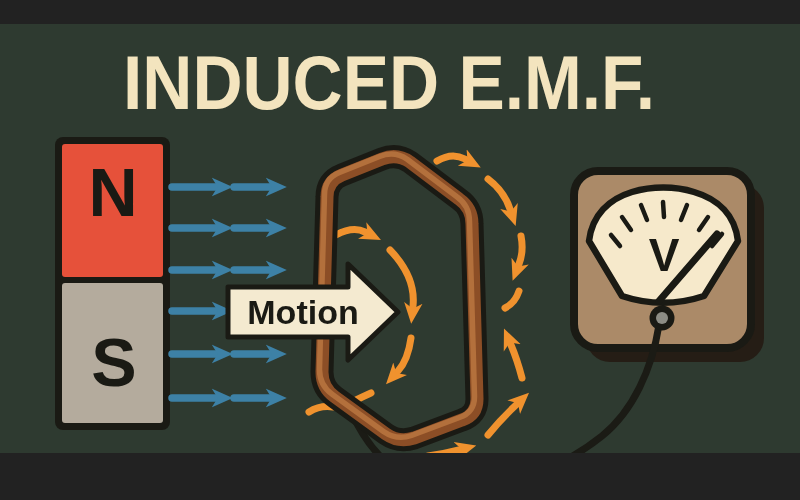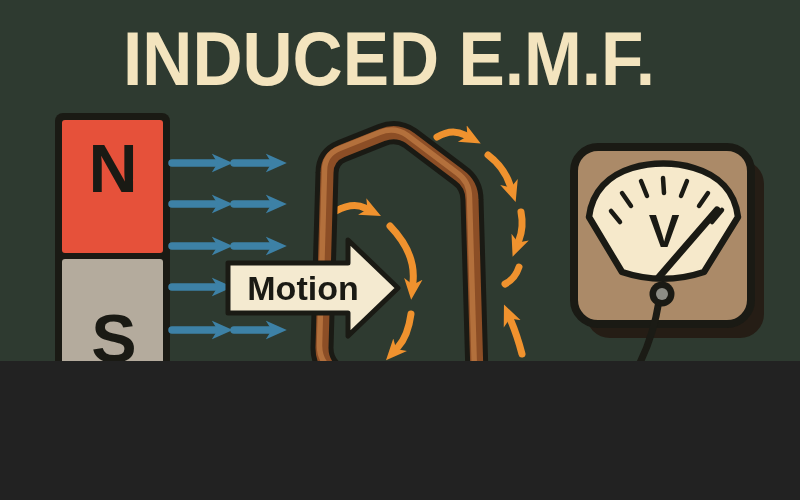--- a/index.html
+++ b/index.html
@@ -1,17 +1,17 @@
 <!DOCTYPE html>
 <html style="--c-background: #2e3a30; --c-title_text: #f3e4be; --c-outline: #1a1a14; --c-magnet_north_red: #e6513a; --c-magnet_south_gray: #b4ab9d; --c-field_arrow_blue: #3d81a6; --c-induced_arrow_orange: #f0922e; --c-coil_copper_dark: #8c4e26; --c-coil_copper_light: #b3703c; --c-motion_arrow_cream: #f4ead0; --c-meter_body_tan: #ab8a68; --c-meter_dial_cream: #f6e9cb; --c-meter_shadow: #251d15; --c-wire_black: #1b1b15; --c-terminal_gray: #8d8d85;"><head>
 <meta charset="utf-8">
 <style>
   html,body{margin:0;padding:0;background:#222;}
-  .stage{position:relative;width:800px;height:361px;overflow:hidden;
-         font-family:"Liberation Sans",sans-serif;}
+  .stage{position:relative;width:800px;height:429px;overflow:hidden;
+         font-family:"Liberation Sans",sans-serif;margin-top:24px;}
   .stage svg{position:absolute;inset:0;display:block;}
 
   .bg{fill:var(--c-background);}
 
   .title-text{fill:var(--c-title_text);font-weight:700;font-size:76px;
               font-family:"Liberation Sans",sans-serif;}
 
   .magnet-outline{fill:var(--c-outline);}
   .pole-n{fill:var(--c-magnet_north_red);}
   .pole-s{fill:var(--c-magnet_south_gray);}

